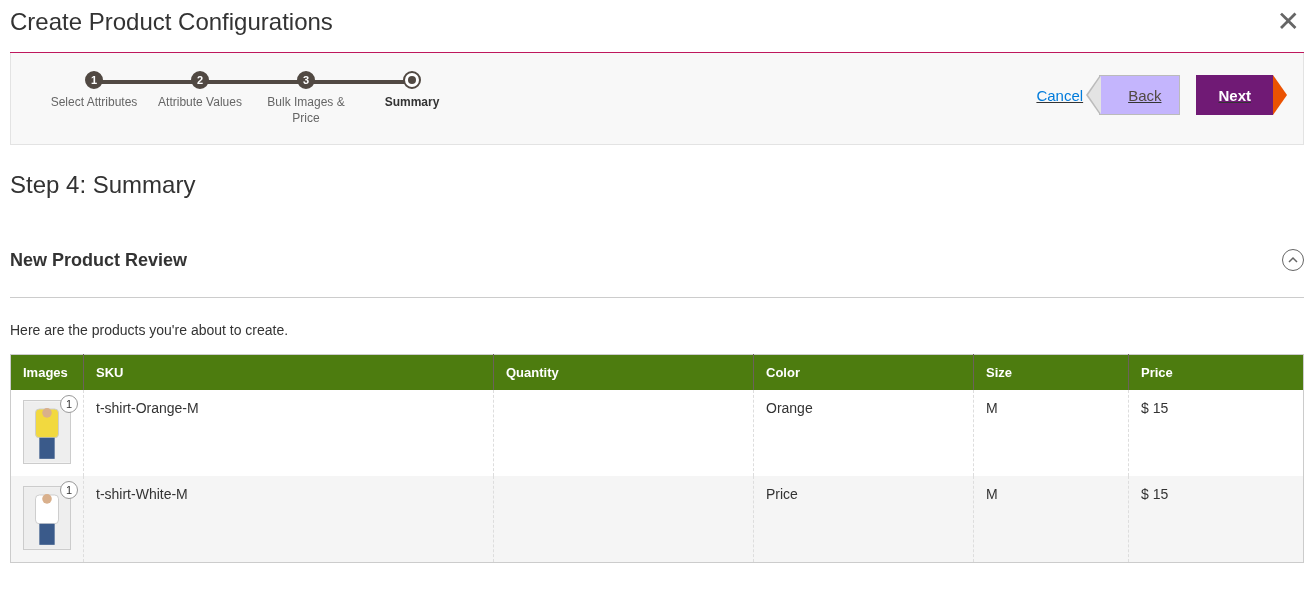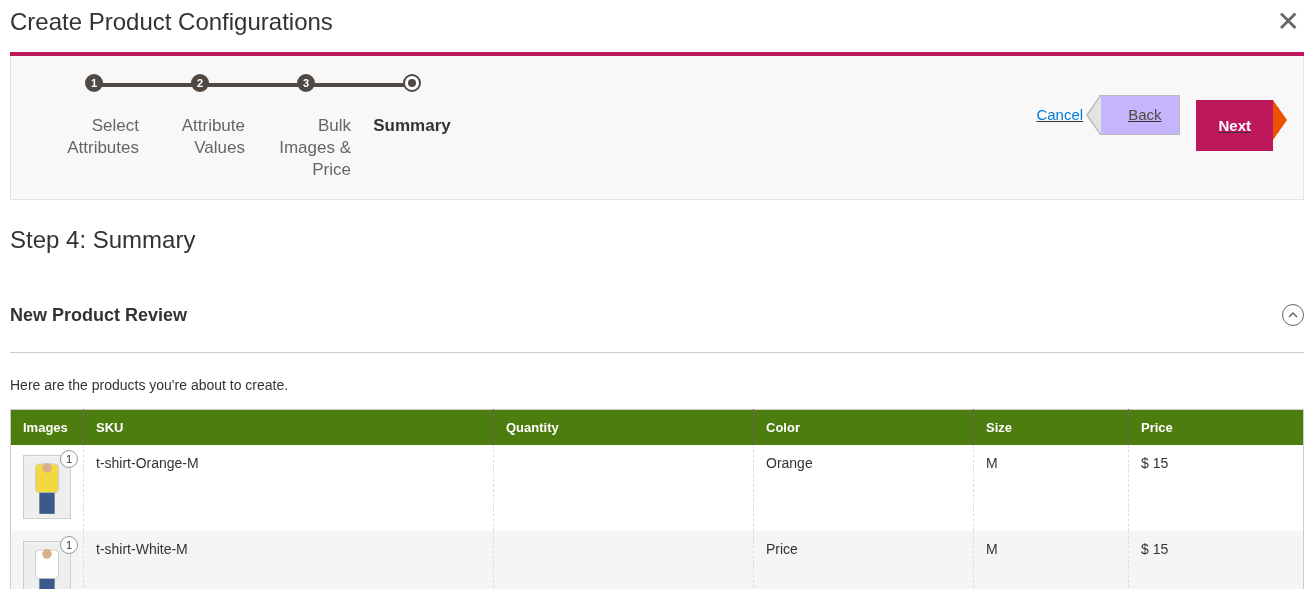--- a/index.html
+++ b/index.html
@@ -1,40 +1,40 @@
 <!DOCTYPE html>
 <html><head>
   <meta charset="utf-8">
   <style>
     * { box-sizing: border-box; margin: 0; padding: 0; }
     body { font-family: -apple-system, BlinkMacSystemFont, "Segoe UI", Helvetica, Arial, sans-serif; color: #333; background: #fff; }
     .modal { padding: 0 10px; }
-    .modal-header { display: flex; justify-content: space-between; align-items: center; padding: 8px 0 16px 0; border-bottom: 4px solid #be185d; }
+    .modal-header { display: flex; justify-content: space-between; align-items: center; padding: 8px 0 16px 0; border-bottom: 1px solid #be185d; }
     .modal-title { font-size: 24px; font-weight: 400; color: #333; }
     .close-btn { font-size: 28px; color: #666; cursor: pointer; background: none; border: none; line-height: 1; padding: 0 4px; }
 
     .steps-bar { background: #f8f8f8; border: 1px solid #e3e3e3; border-top: none; display: flex; justify-content: space-between; align-items: flex-start; padding: 18px 30px 18px 30px; }
     .steps-wrap { display: flex; align-items: flex-start; position: relative; }
     .step { display: flex; flex-direction: column; align-items: center; width: 106px; position: relative; }
     .step-circle { width: 18px; height: 18px; border-radius: 50%; background: #514943; color: #fff; font-size: 11px; font-weight: 600; display: flex; align-items: center; justify-content: center; z-index: 2; border: 2px solid #514943; }
     .step.active .step-circle { background: #fff; }
     .step.active .step-circle::after { content: ''; width: 8px; height: 8px; border-radius: 50%; background: #514943; }
-    .step-label { font-size: 17px; color: #666; text-align: right; margin-top: 23px; line-height: 1.3; max-width: 90px; }
+    .step-label { font-size: 12px; color: #666; text-align: center; margin-top: 6px; line-height: 1.3; max-width: 90px; }
     .step.active .step-label { color: #333; font-weight: 700; }
     .step-line { position: absolute; top: 9px; height: 4px; background: #514943; z-index: 1; }
     .line1 { left: 53px; width: 106px; }
     .line2 { left: 159px; width: 106px; }
     .line3 { left: 265px; width: 106px; }
 
     .actions { display: flex; align-items: center; gap: 16px; padding-top: 4px; text-decoration: underline; }
     .btn-cancel { color: #007bdb; font-size: 15px; cursor: pointer; background: none; border: none; }
     .btn-back { background: #c4b5fd; color: #514943; border: 1px solid #bbb; font-size: 15px; padding: 8px 18px 8px 28px; cursor: pointer; position: relative; height: 40px; }
     .btn-back::before { content: ''; position: absolute; left: -14px; top: -1px; width: 0; height: 0; border-top: 20px solid transparent; border-bottom: 20px solid transparent; border-right: 14px solid #bbb; }
     .btn-back::after { content: ''; position: absolute; left: -12.5px; top: 0; width: 0; height: 0; border-top: 19px solid transparent; border-bottom: 19px solid transparent; border-right: 13px solid #e3e3e3; }
-    .btn-next { background: #be185d; color: #fff; border: none; font-size: 15px; padding: 10px 22px 10px 22px; cursor: pointer; position: relative; height: 51px; font-weight: 600; margin-top: 22px; }
+    .btn-next { background: #701a75; color: #fff; border: none; font-size: 15px; padding: 10px 22px 10px 22px; cursor: pointer; position: relative; height: 40px; font-weight: 600; }
     .btn-next::after { content: ''; position: absolute; right: -14px; top: 0; width: 0; height: 0; border-top: 20px solid transparent; border-bottom: 20px solid transparent; border-left: 14px solid #eb5202; }
 
     .step-title { font-size: 24px; font-weight: 400; color: #333; padding: 26px 0 10px 0; }
 
     .section-header { display: flex; justify-content: space-between; align-items: center; padding: 40px 0 26px 0; border-bottom: 1px solid #ccc; }
     .section-title { font-size: 18px; font-weight: 600; color: #333; }
     .collapse-icon { width: 22px; height: 22px; border: 1px solid #666; border-radius: 50%; display: flex; align-items: center; justify-content: center; cursor: pointer; }
     .collapse-icon svg { width: 10px; height: 10px; }
 
     .intro-text { font-size: 14px; color: #333; padding: 24px 0 16px 0; }

